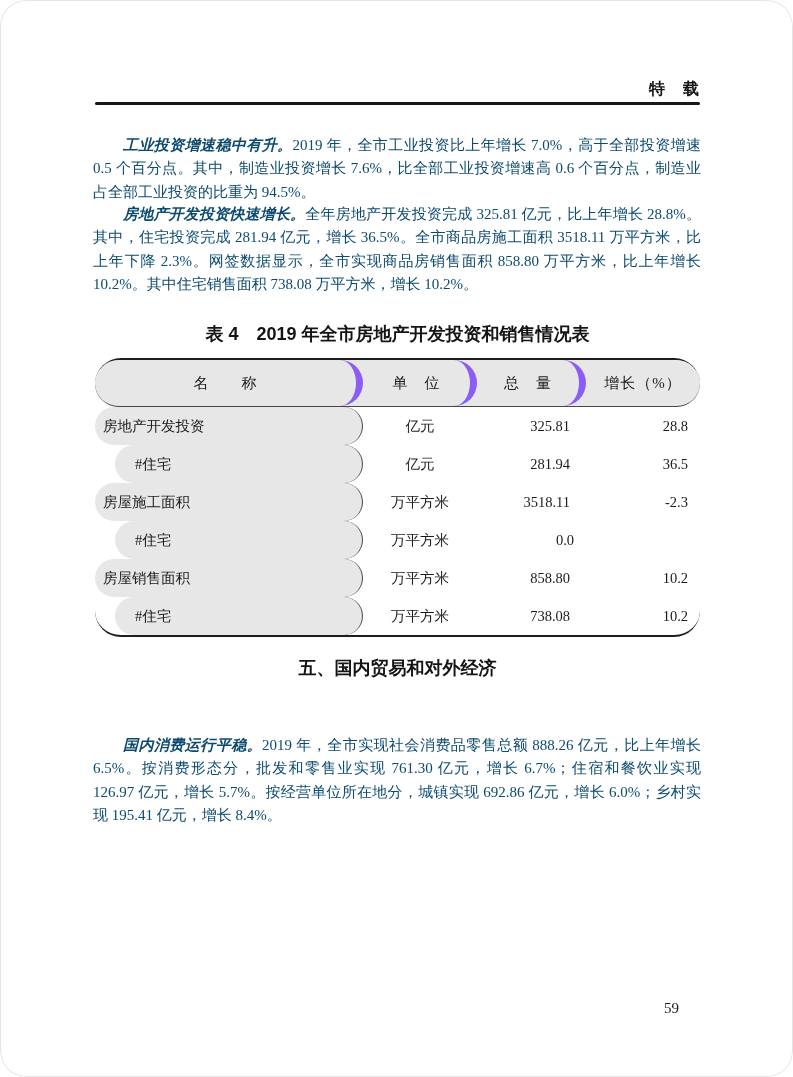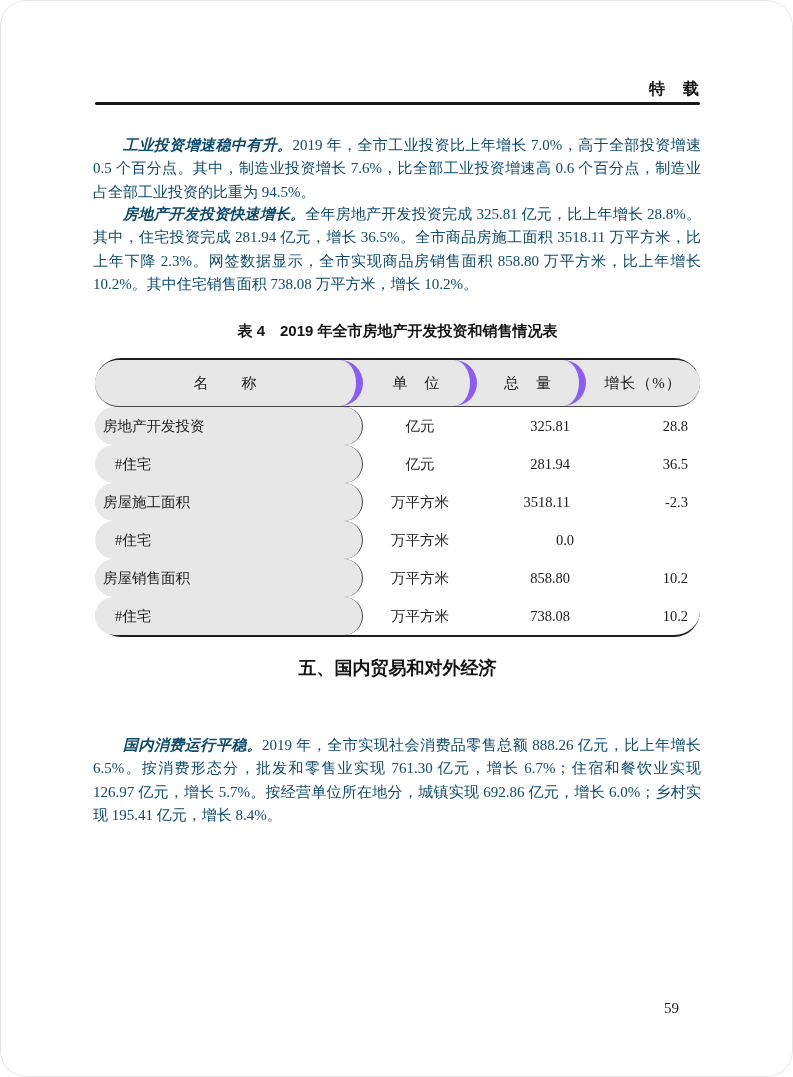--- a/index.html
+++ b/index.html
@@ -50,21 +50,21 @@
   .p2 { top: 203px; }
   .p3 { top: 734px; }
 
   
   .table-title {
     position: absolute;
     left: 95px; top: 322px; width: 605px;
     text-align: center;
     font-family: "Liberation Sans", "DejaVu Sans", sans-serif;
     font-weight: bold;
-    font-size: 15px;
+    font-size: 18px;
     color: #141414;
   }
 
   
   .datatable {
     position: absolute;
     left: 95px; top: 358px; width: 605px;
     border-top: 2.5px solid #1d1d1d;
     border-bottom: 2.5px solid #1d1d1d;
     font-size: 14.5px;
@@ -89,21 +89,21 @@
     display: grid;
     grid-template-columns: 268px 114px 109px 114px;
     height: 38px;
   }
   .td { display: flex; align-items: center; }
   .c-name {
     background: #e7e7e7;
     border-right: 1px solid #474747;
     padding-left: 8px;
   }
-  .c-name.indent { padding-left: 20px; }
+  .c-name.indent { padding-left: 20px; margin-left: 20px; }
   .c-unit { justify-content: center; }
   .c-total { justify-content: flex-end; padding-right: 16px; }
   .c-growth { justify-content: flex-end; padding-right: 12px; }
 
   
   .section-heading {
     position: absolute;
     left: 95px; top: 656px; width: 605px;
     text-align: center;
     font-family: "Liberation Sans", "DejaVu Sans", sans-serif;

